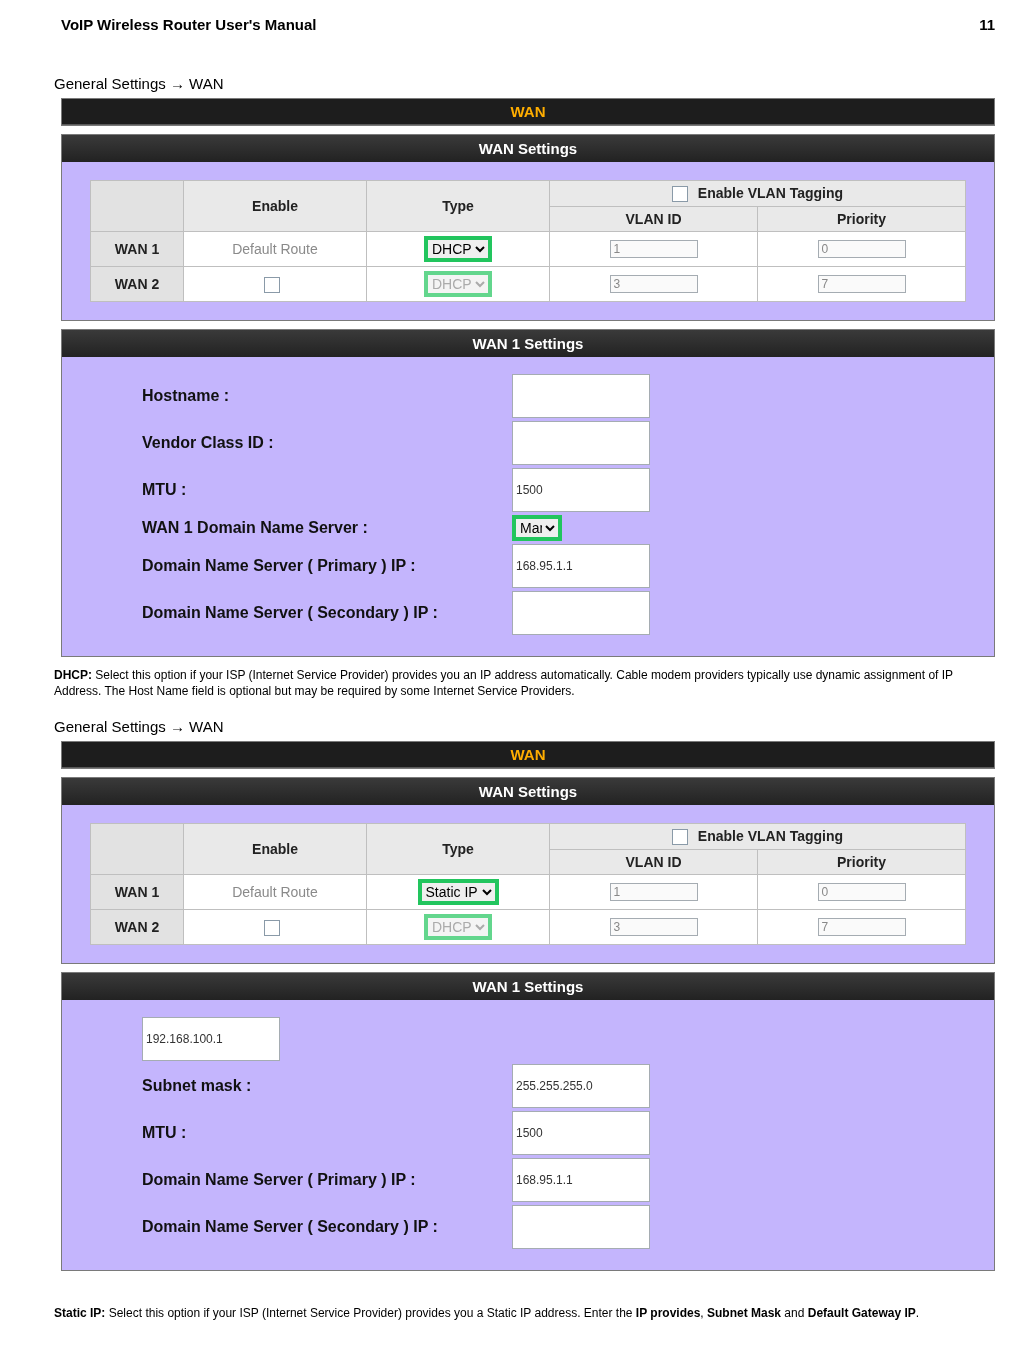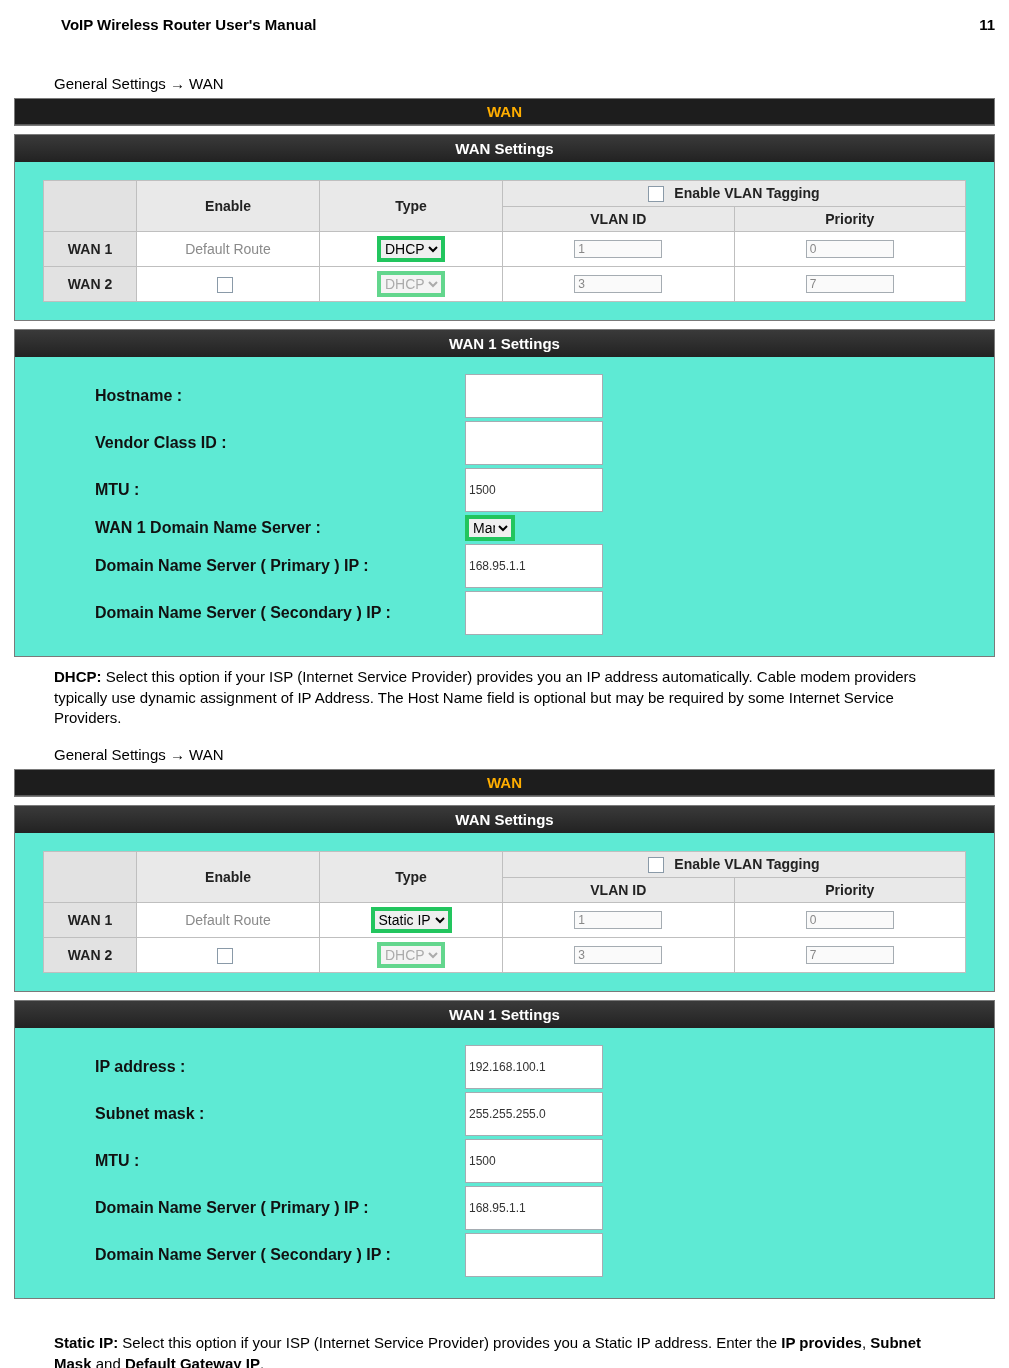--- a/index.html
+++ b/index.html
@@ -21,21 +21,22 @@
     margin-left: 47px;
   }
   .breadcrumb {
     margin-left: 40px;
     margin-bottom: 6px;
     font-size: 15px;
   }
   .panel {
     border: 1px solid #7a7a7a;
     margin-bottom: 8px;
-    background: #5eead4;
+    background: #c4b5fd;
+    margin-left: 47px;
   }
   .panel-title-wan {
     background: #1d1d1d;
     color: #ffae00;
     font-weight: bold;
     text-align: center;
     padding: 4px 0;
     font-size: 15px;
     border-bottom: 1px solid #5a5a5a;
   }
@@ -119,21 +120,21 @@
     width: 14px; height: 14px;
     border: 1px solid #8a9aa8;
     display: inline-block;
     vertical-align: middle;
     background: #fff;
     margin-right: 6px;
   }
   .para {
     margin: 10px 40px 18px 40px;
     line-height: 1.35;
-    font-size: 15px;
+    font-size: 12px;
   }
 </style>
 </head>
 <body>
 
 <div class="page-header">
   <span>VoIP Wireless Router User's Manual</span>
   <span>11</span>
 </div>
 
@@ -254,21 +255,20 @@
       </tr>
     </tbody>
       </table>
   </div>
 </div>
 
 <div class="panel">
   <div class="panel-title-sub">WAN 1 Settings</div>
   <div class="settings-body">
     <div class="frow">
-        <div class="flabel">IP address :</div>
         <input class="inp-med" value="192.168.100.1" style="">
       </div>
     <div class="frow">
         <div class="flabel">Subnet mask :</div>
         <input class="inp-med" value="255.255.255.0" style="">
       </div>
     <div class="frow">
         <div class="flabel">MTU :</div>
         <input class="inp-med" value="1500" style="">
       </div>

